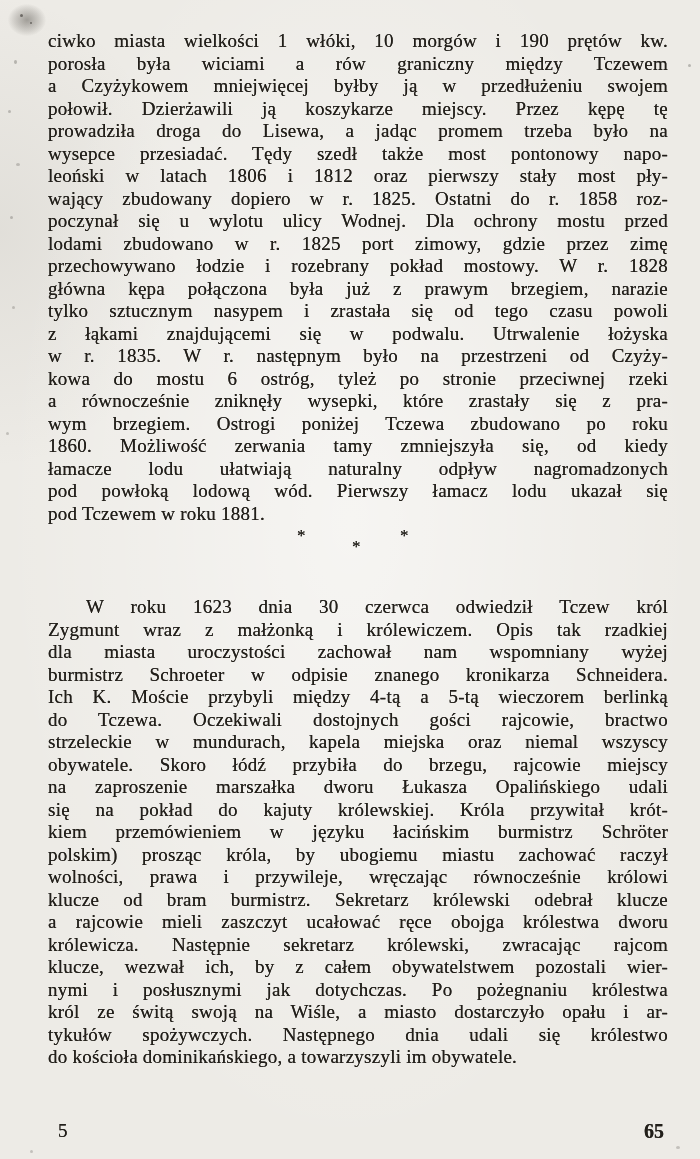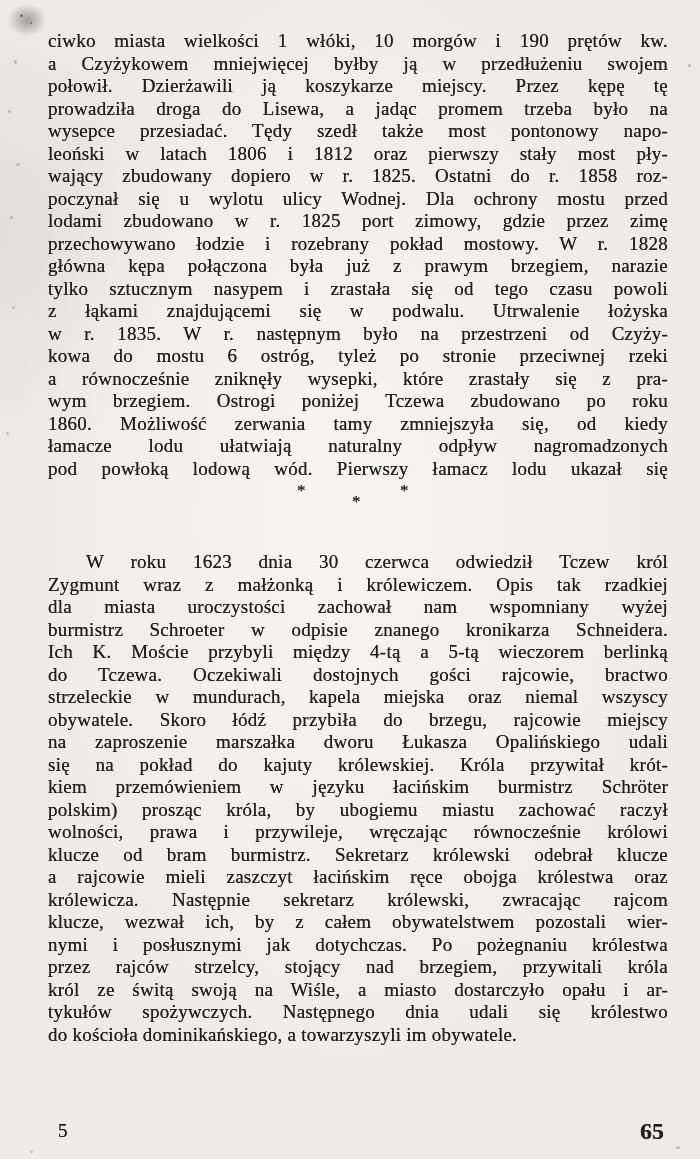--- a/index.html
+++ b/index.html
@@ -66,21 +66,21 @@
     top: 1118px;
     height: 26px;
     display: flex;
     justify-content: space-between;
     align-items: center;
     font-size: 19px;
     text-shadow: 0 0 0.5px rgba(25, 22, 18, 0.85);
   }
   .footer .page-num-right {
     font-weight: 700;
-    font-size: 24px;
+    font-size: 20px;
   }
   
   .speck {
     position: absolute;
     background: rgba(45, 42, 38, 0.55);
     border-radius: 50%;
   }
   .smudge {
     position: absolute;
     background: radial-gradient(ellipse, rgba(70,66,60,0.45) 0%, rgba(70,66,60,0.18) 45%, rgba(70,66,60,0) 72%);
@@ -102,39 +102,41 @@
   <div class="speck" style="left:12px; top:306px; width:3px; height:3px; opacity:0.4;"></div>
   <div class="speck" style="left:6px; top:432px; width:3px; height:3px; opacity:0.4;"></div>
   <div class="speck" style="left:688px; top:64px; width:3px; height:3px; opacity:0.5;"></div>
   <div class="speck" style="left:676px; top:1146px; width:4px; height:3px; opacity:0.4;"></div>
   <div class="speck" style="left:30px; top:1150px; width:3px; height:3px; opacity:0.4;"></div>
 
   <div class="text-block">
 
     <div class="paragraph">
         <div class="line">ciwko miasta wielkości 1 włóki, 10 morgów i 190 prętów kw.</div>
+        <div class="line">porosła była wiciami a rów graniczny między Tczewem</div>
         <div class="line">a Czyżykowem mniejwięcej byłby ją w przedłużeniu swojem</div>
         <div class="line">połowił.  Dzierżawili ją koszykarze miejscy.  Przez kępę tę</div>
         <div class="line">prowadziła droga do Lisewa, a jadąc promem trzeba było na</div>
         <div class="line">wysepce przesiadać. Tędy szedł także most pontonowy napo-</div>
         <div class="line">leoński w latach 1806 i 1812 oraz pierwszy stały most pły-</div>
         <div class="line">wający zbudowany dopiero w r. 1825.  Ostatni do r. 1858 roz-</div>
         <div class="line">poczynał się u wylotu ulicy Wodnej. Dla ochrony mostu przed</div>
         <div class="line">lodami zbudowano w r. 1825 port zimowy, gdzie przez zimę</div>
         <div class="line">przechowywano łodzie i rozebrany pokład mostowy. W r. 1828</div>
         <div class="line">główna kępa połączona była już z prawym brzegiem, narazie</div>
         <div class="line">tylko sztucznym nasypem i zrastała się od tego czasu powoli</div>
         <div class="line">z łąkami znajdującemi się w podwalu.  Utrwalenie łożyska</div>
         <div class="line">w r. 1835.  W r. następnym było na przestrzeni od Czyży-</div>
         <div class="line">kowa do mostu 6 ostróg, tyleż po stronie przeciwnej rzeki</div>
         <div class="line">a równocześnie zniknęły wysepki, które zrastały się z pra-</div>
         <div class="line">wym brzegiem.  Ostrogi poniżej Tczewa zbudowano po roku</div>
         <div class="line">1860.  Możliwość zerwania tamy zmniejszyła się, od kiedy</div>
         <div class="line">łamacze lodu ułatwiają naturalny odpływ nagromadzonych</div>
         <div class="line">pod powłoką lodową wód.  Pierwszy łamacz lodu ukazał się</div>
+        <div class="line last">pod Tczewem w roku 1881.</div>
       </div>
 
     <div class="separator">
       <span class="asterisk a1">*</span>
       <span class="asterisk a2">*</span>
       <span class="asterisk a3">*</span>
     </div>
 
     <div class="paragraph">
         <div class="line indent">W roku 1623 dnia 30 czerwca odwiedził Tczew król</div>
@@ -144,25 +146,24 @@
         <div class="line">Ich K. Moście przybyli między 4-tą a 5-tą wieczorem berlinką</div>
         <div class="line">do Tczewa.  Oczekiwali dostojnych gości rajcowie, bractwo</div>
         <div class="line">strzeleckie w mundurach, kapela miejska oraz niemal wszyscy</div>
         <div class="line">obywatele.  Skoro łódź przybiła do brzegu, rajcowie miejscy</div>
         <div class="line">na zaproszenie marszałka dworu Łukasza Opalińskiego udali</div>
         <div class="line">się na pokład do kajuty królewskiej.  Króla przywitał krót-</div>
         <div class="line">kiem przemówieniem w języku łacińskim burmistrz Schröter</div>
         <div class="line">polskim) prosząc króla, by ubogiemu miastu zachować raczył</div>
         <div class="line">wolności, prawa i przywileje, wręczając równocześnie królowi</div>
         <div class="line">klucze od bram burmistrz.  Sekretarz królewski odebrał klucze</div>
-        <div class="line">a rajcowie mieli zaszczyt łacińskim ręce obojga królestwa oraz</div>
+        <div class="line">a rajcowie mieli zaszczyt ucałować ręce obojga królestwa dworu</div>
         <div class="line">królewicza.  Następnie sekretarz królewski, zwracając rajcom</div>
         <div class="line">klucze, wezwał ich, by z całem obywatelstwem pozostali wier-</div>
         <div class="line">nymi i posłusznymi jak dotychczas.  Po pożegnaniu królestwa</div>
-        <div class="line">przez rajców strzelcy, stojący nad brzegiem, przywitali króla</div>
         <div class="line">król ze świtą swoją na Wiśle, a miasto dostarczyło opału i ar-</div>
         <div class="line">tykułów spożywczych.  Następnego dnia udali się królestwo</div>
         <div class="line last">do kościoła dominikańskiego, a towarzyszyli im obywatele.</div>
       </div>
 
   </div>
 
   <div class="footer">
     <span class="page-num-left">5</span>
     <span class="page-num-right">65</span>

